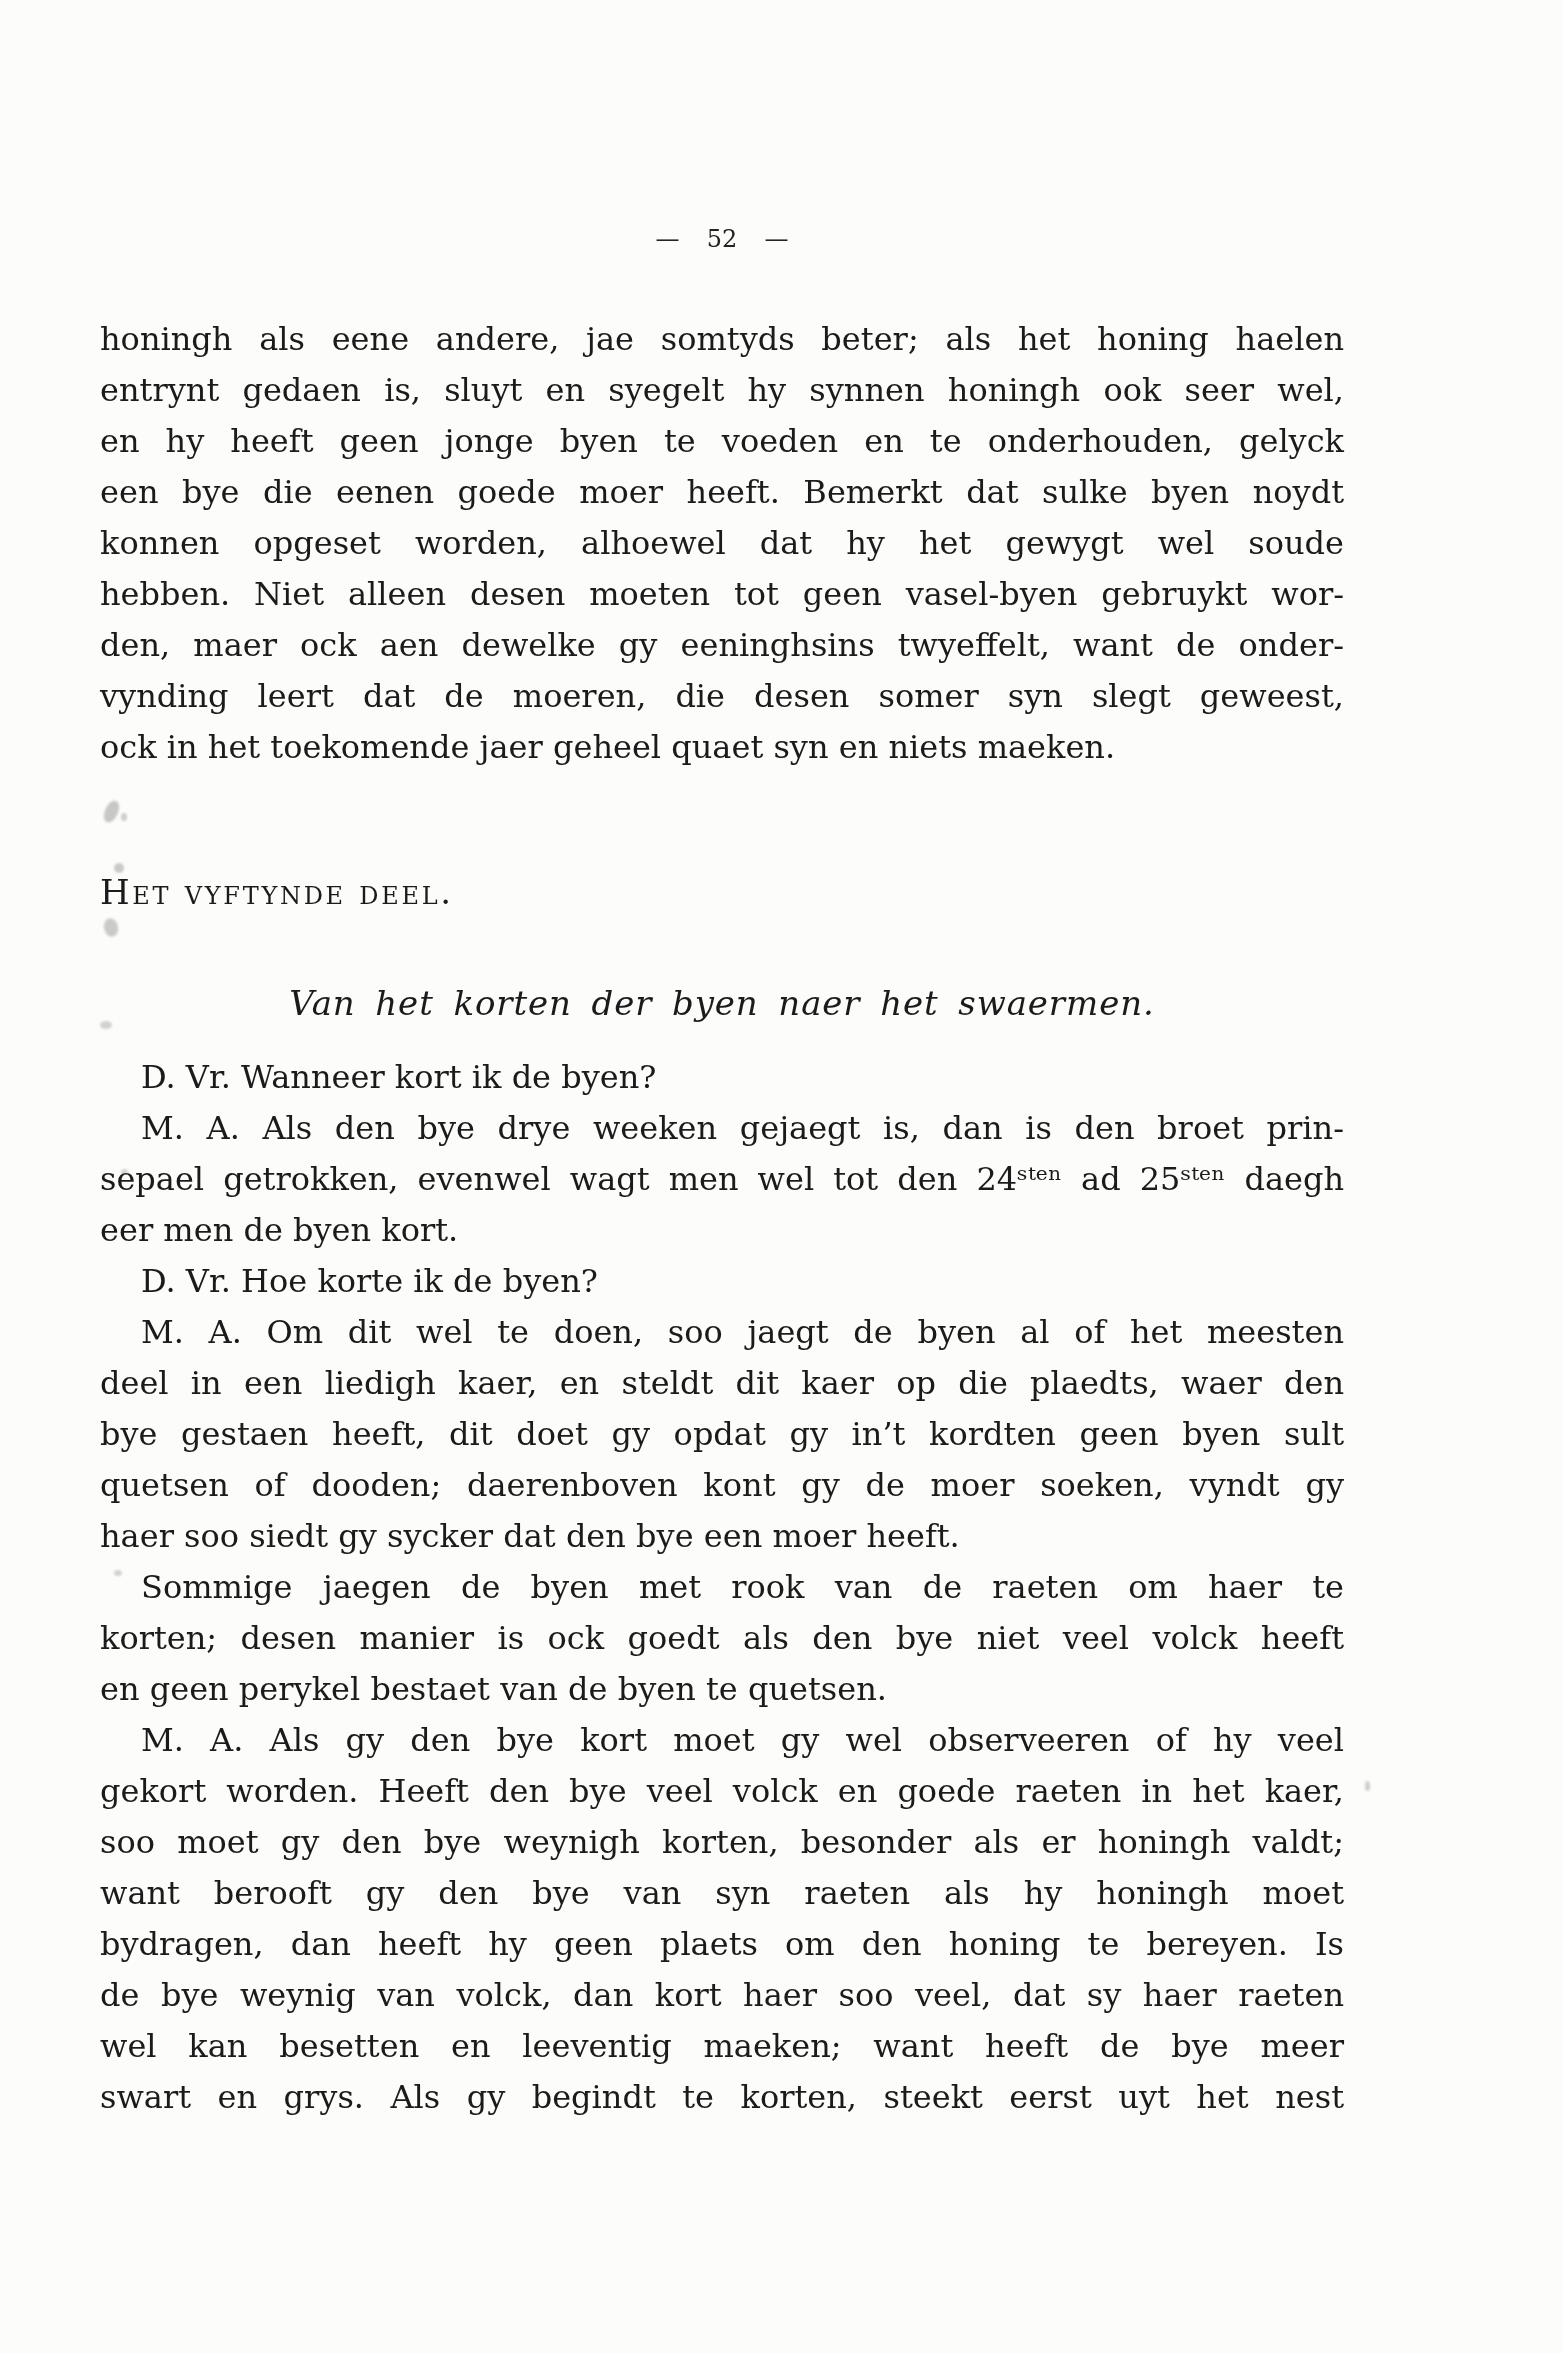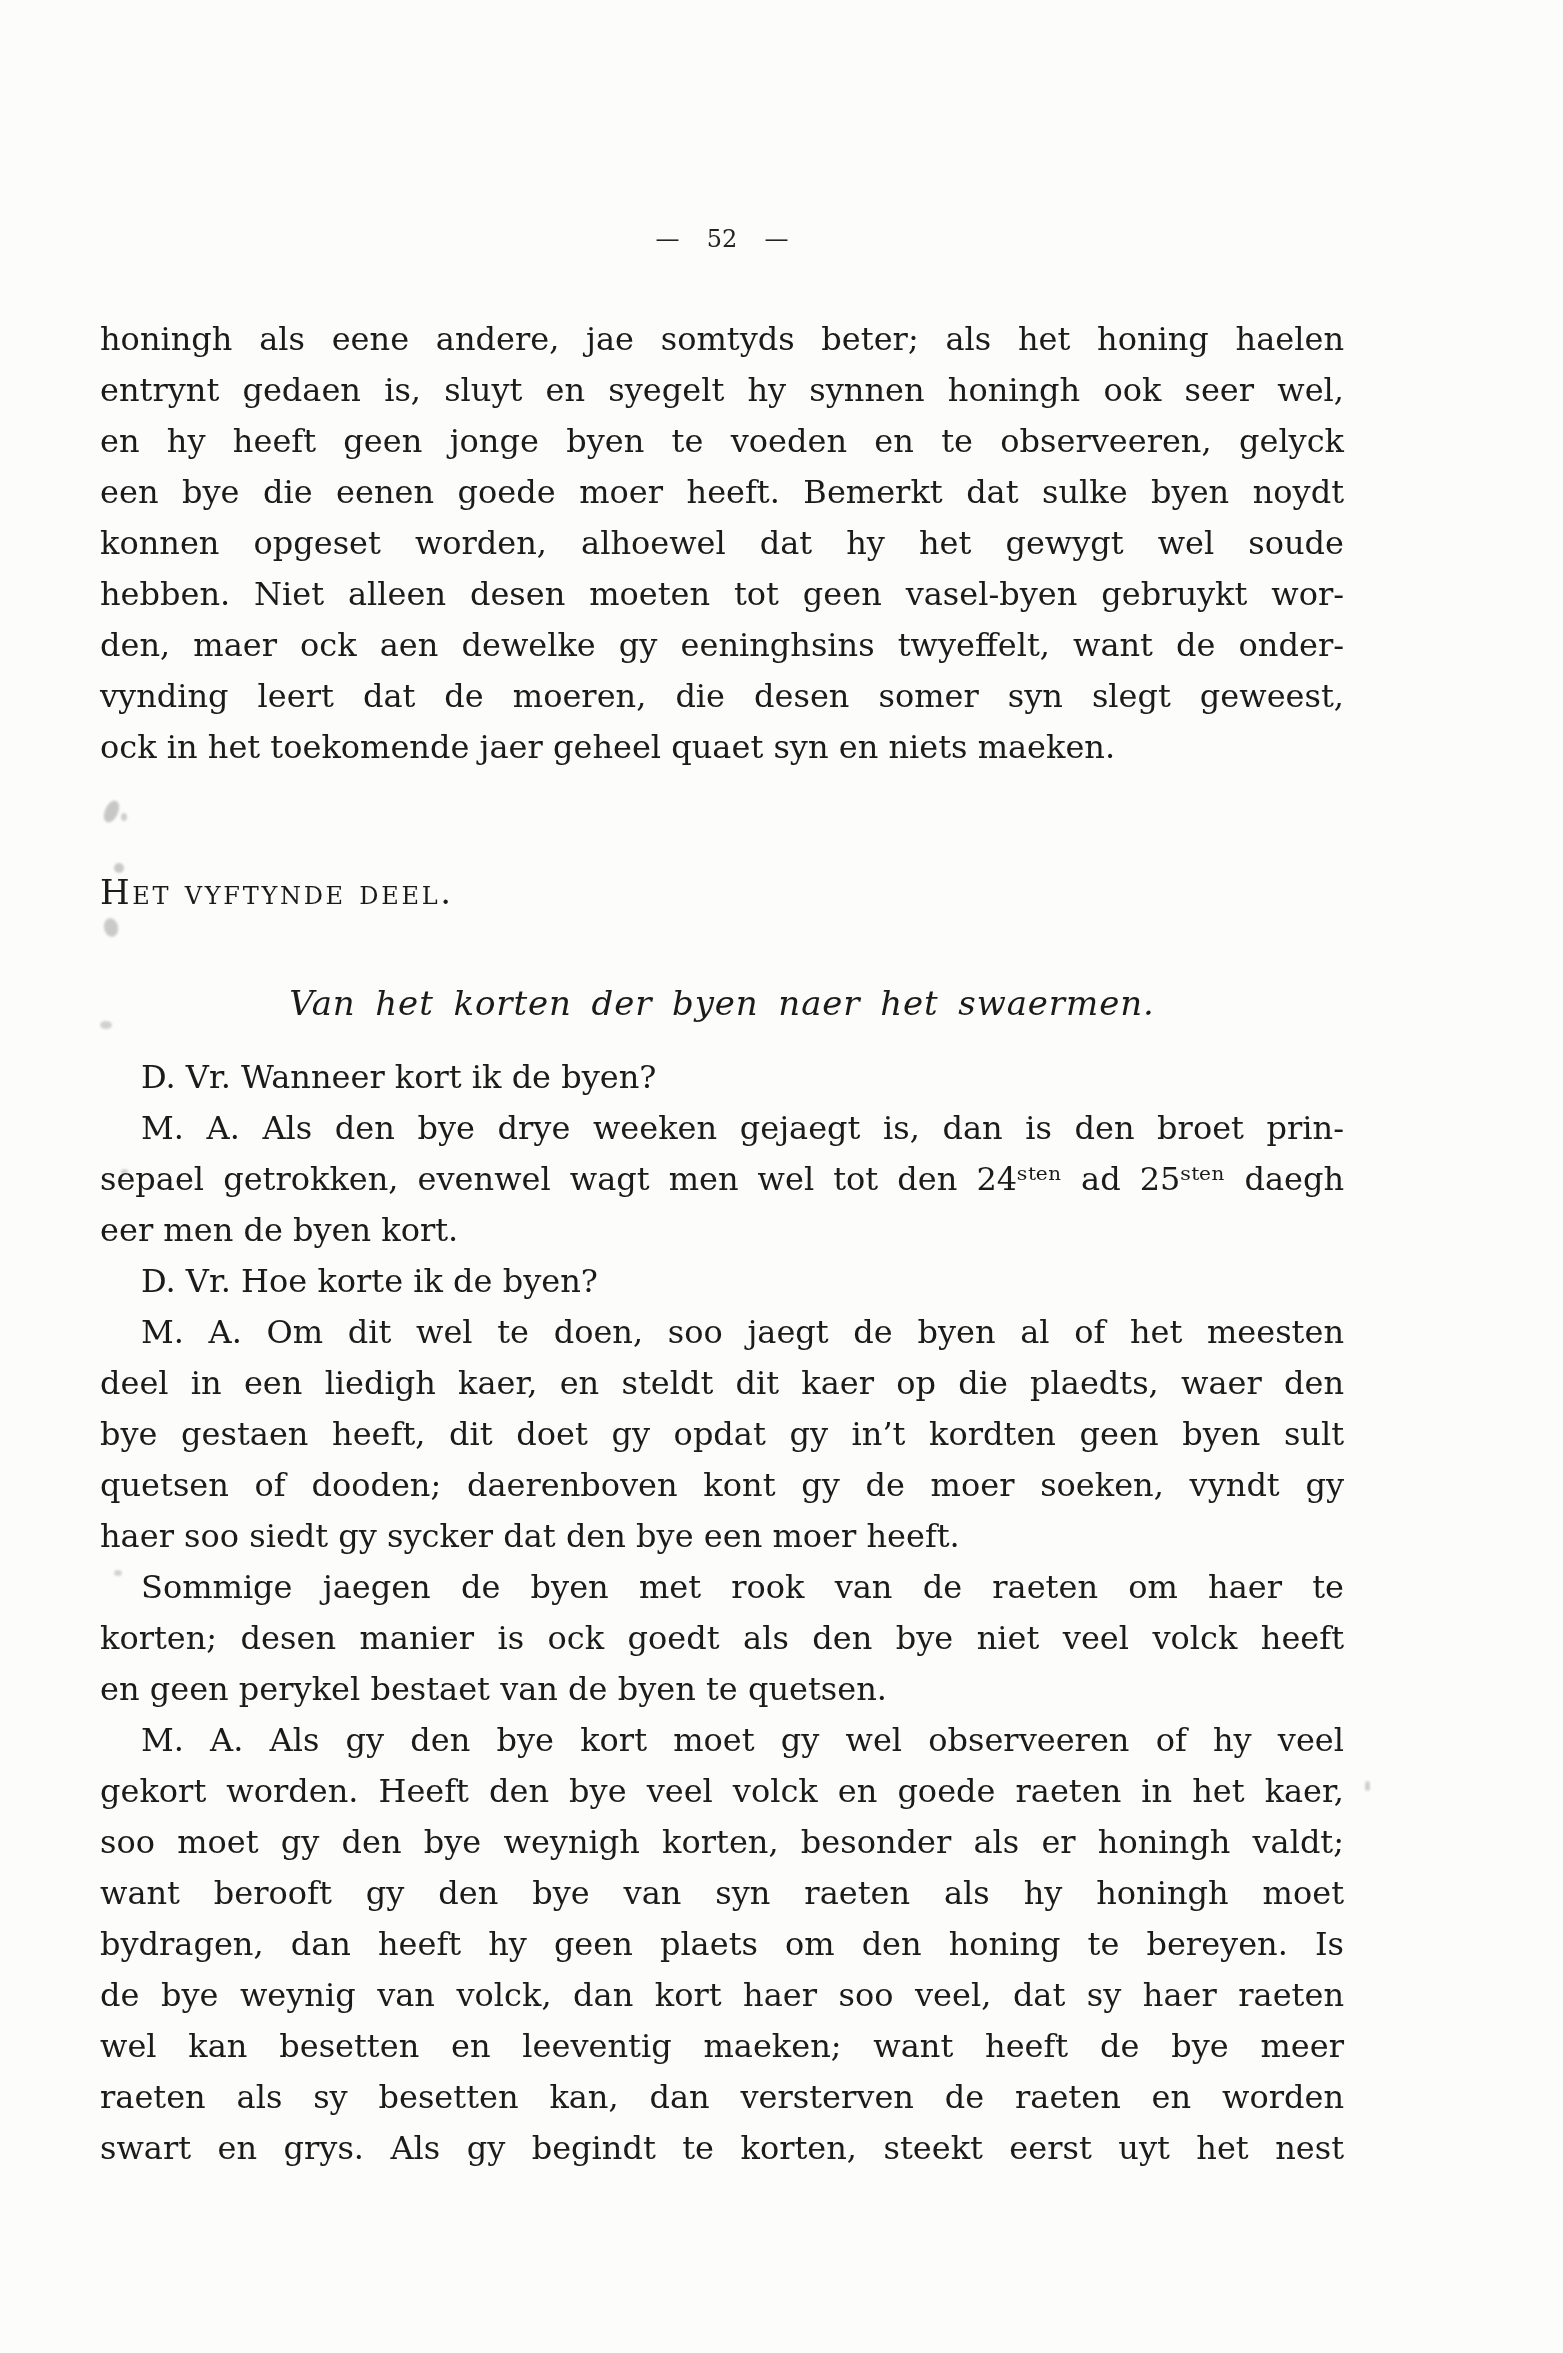--- a/index.html
+++ b/index.html
@@ -75,21 +75,21 @@
 </head>
 <body>
 
 <div class="page">
 
   <div class="pageno">— 52 —</div>
 
   <div class="para intro">
       <div class="line just">honingh als eene andere, jae somtyds beter; als het honing haelen</div>
       <div class="line just">entrynt gedaen is, sluyt en syegelt hy synnen honingh ook seer wel,</div>
-      <div class="line just">en hy heeft geen jonge byen te voeden en te observeeren, gelyck</div>
+      <div class="line just">en hy heeft geen jonge byen te voeden en te onderhouden, gelyck</div>
       <div class="line just">een bye die eenen goede moer heeft. Bemerkt dat sulke byen noydt</div>
       <div class="line just">konnen opgeset worden, alhoewel dat hy het gewygt wel soude</div>
       <div class="line just">hebben. Niet alleen desen moeten tot geen vasel-byen gebruykt wor-</div>
       <div class="line just">den, maer ock aen dewelke gy eeninghsins twyeffelt, want de onder-</div>
       <div class="line just">vynding leert dat de moeren, die desen somer syn slegt geweest,</div>
       <div class="line">ock in het toekomende jaer geheel quaet syn en niets maeken.</div>
     </div>
 
   <h2 class="heading">Het vyftynde deel.</h2>
 
@@ -125,21 +125,20 @@
 
 
   <div class="para indent">
       <div class="line just">M. A. Als gy den bye kort moet gy wel observeeren of hy veel</div>
       <div class="line just">gekort worden. Heeft den bye veel volck en goede raeten in het kaer,</div>
       <div class="line just">soo moet gy den bye weynigh korten, besonder als er honingh valdt;</div>
       <div class="line just">want berooft gy den bye van syn raeten als hy honingh moet</div>
       <div class="line just">bydragen, dan heeft hy geen plaets om den honing te bereyen. Is</div>
       <div class="line just">de bye weynig van volck, dan kort haer soo veel, dat sy haer raeten</div>
       <div class="line just">wel kan besetten en leeventig maeken; want heeft de bye meer</div>
-      <div class="line just">raeten als sy besetten kan, dan versterven de raeten en worden</div>
       <div class="line just">swart en grys. Als gy begindt te korten, steekt eerst uyt het nest</div>
     </div>
 
   <div class="artifact a1"></div>
   <div class="artifact a2"></div>
   <div class="artifact a3"></div>
   <div class="artifact a4"></div>
   <div class="artifact a5"></div>
   <div class="artifact a6"></div>
   <div class="artifact a7"></div>

